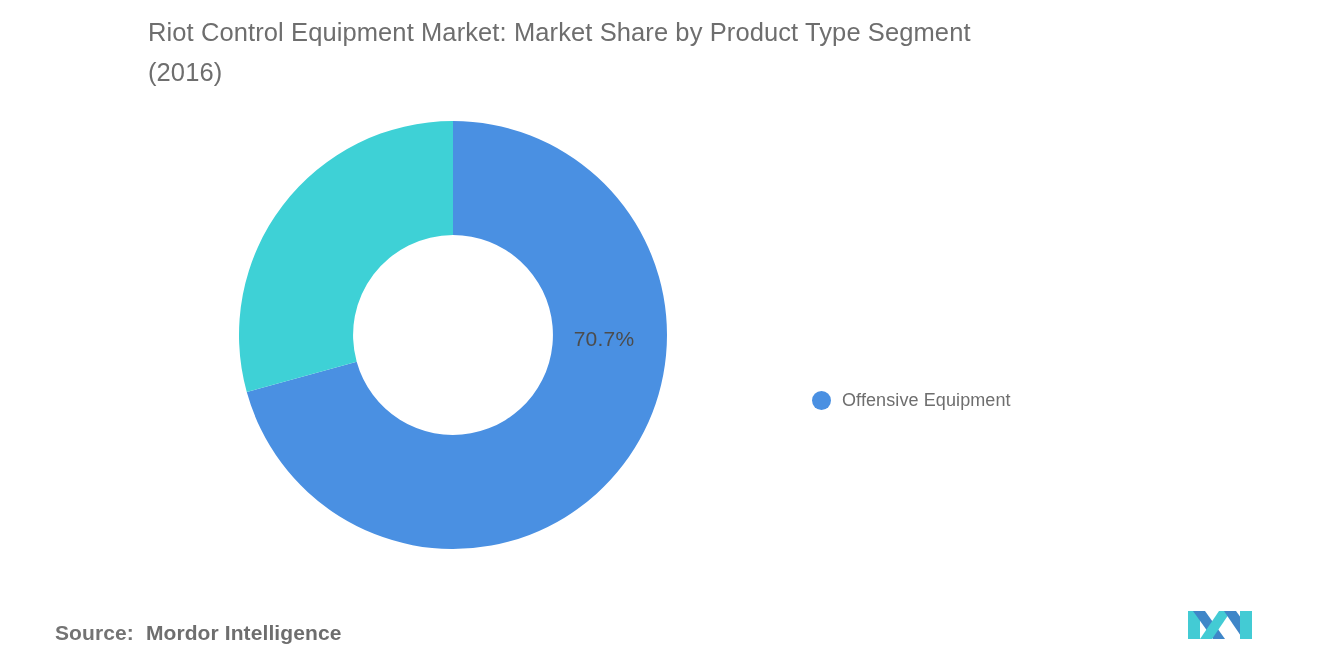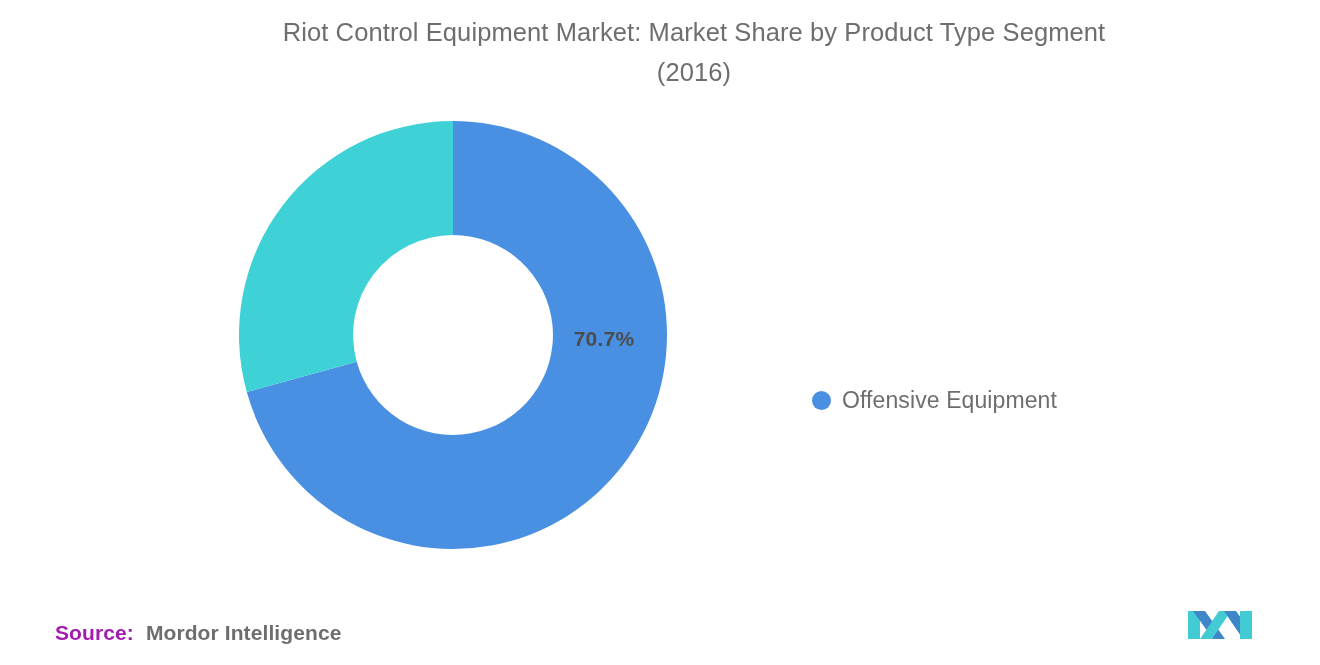--- a/index.html
+++ b/index.html
@@ -20,24 +20,23 @@
     left: 0;
     top: 0;
     width: 1320px;
     height: 665px;
     background: #ffffff;
   }
 
   
   #chart-title {
     position: absolute;
-    left: 164px;
+    left: 148px;
     top: 12px;
     width: 1060px;
-    text-align: center;
     font-size: 25.5px;
     line-height: 40px;
     color: #6e6e6e;
     font-weight: 400;
     letter-spacing: 0.1px;
   }
 
   
   #plot-area {
     position: absolute;
@@ -65,21 +64,20 @@
   #slice-label-offensive {
     position: absolute;
     left: 304px;
     top: 206px;
     width: 122px;
     text-align: center;
     font-size: 21px;
     color: #4c4c4c;
     letter-spacing: 0.2px;
     pointer-events: none;
-    font-weight: bold;
   }
 
   
   #legend {
     position: absolute;
     left: 812px;
     top: 284px;
   }
   .legend-item {
     display: flex;
@@ -87,39 +85,39 @@
     height: 33px;
   }
   .legend-swatch {
     width: 19px;
     height: 19px;
     border-radius: 50%;
     flex: 0 0 auto;
   }
   .legend-label {
     margin-left: 11px;
-    font-size: 23px;
+    font-size: 18px;
     color: #6e6e6e;
     white-space: nowrap;
     letter-spacing: 0.1px;
   }
 
   
   #footer-source {
     position: absolute;
     left: 55px;
     bottom: 20px;
     font-size: 21px;
     color: #6e6e6e;
     white-space: nowrap;
     letter-spacing: 0.1px;
   }
   #footer-source-label {
     font-weight: 700;
-    color: #a21caf;
+    color: #737373;
   }
   #footer-source-value {
     margin-left: 12px;
     font-weight: 700;
   }
 
   #brand-logo {
     position: absolute;
     right: 68px;
     bottom: 26px;

